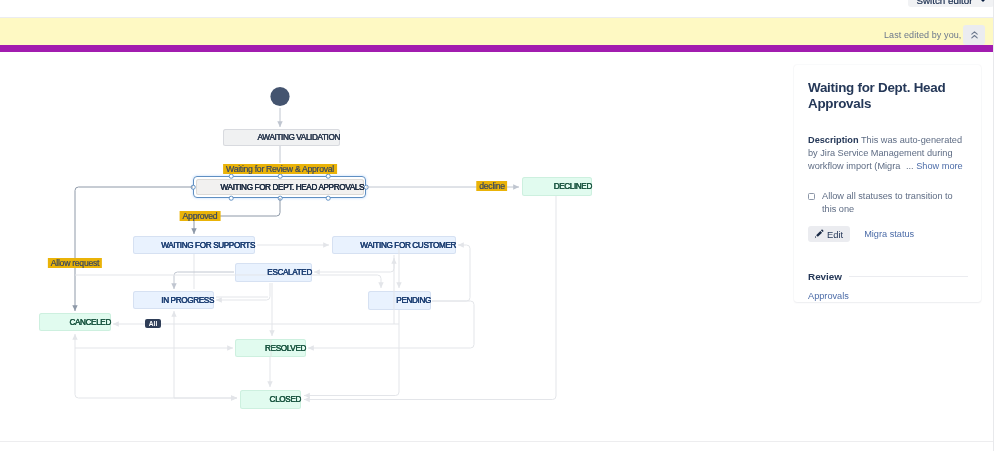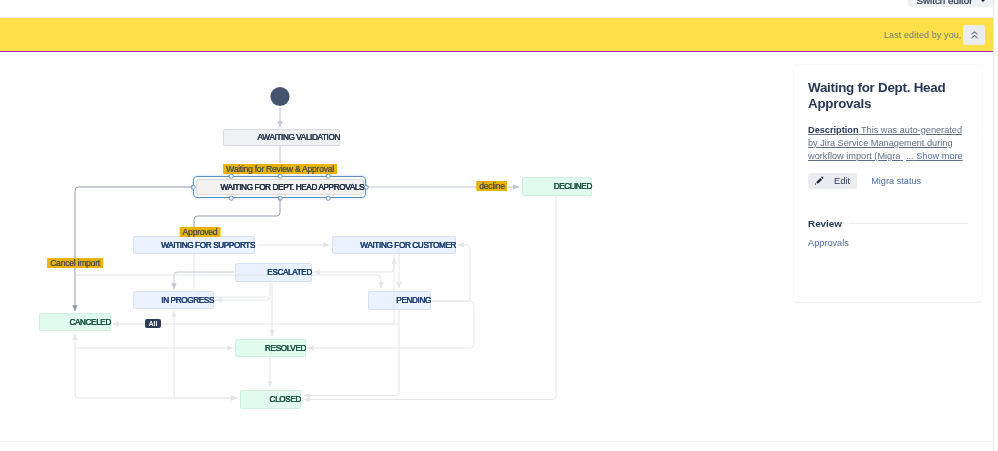--- a/index.html
+++ b/index.html
@@ -6,37 +6,37 @@
   html, body { margin:0; padding:0; }
   body { width:998px; height:451px; background:#fff; font-family:"Liberation Sans", sans-serif; overflow:hidden; -webkit-font-smoothing:antialiased; }
   .page { position:relative; width:998px; height:451px; }
   .nodebox, .edge-label, .allbadge, .card, .last-edited, .switch-editor { transform:translateZ(0); }
 
   .topbar { position:absolute; left:0; top:0; width:993px; height:17px; background:#fff; }
   .switch-editor { position:absolute; left:908px; top:-16px; width:86px; height:23px; padding-top:9px; background:#f1f2f4; border-radius:3px; display:flex; align-items:center; justify-content:center; gap:7px; }
   .switch-editor .lbl { font-size:9.8px; color:#172b4d; -webkit-text-stroke:0.2px #172b4d; }
   .caret { width:0; height:0; border-left:3px solid transparent; border-right:3px solid transparent; border-top:3.5px solid #091e42; margin-top:1px;}
 
-  .toolbar { position:absolute; left:0; top:17px; width:993px; height:35px; background:#fde047; border-top:1px solid #ebecf0; border-bottom:1px solid #a21caf; }
+  .toolbar { position:absolute; left:0; top:17px; width:993px; height:35px; background:#fef9c3; border-top:1px solid #ebecf0; border-bottom:7px solid #a21caf; }
   .last-edited { position:absolute; left:884px; top:11.5px; font-size:9px; color:#6b778c; white-space:nowrap; letter-spacing:0.1px;}
   .collapse-btn { position:absolute; left:963px; top:7px; width:22px; height:20px; background:#ebecf0; border-radius:3px; display:flex; align-items:center; justify-content:center; }
 
   .rightborder { position:absolute; left:993px; top:0; width:1px; height:451px; background:#e8e9ec; }
   .bottomborder { position:absolute; left:0; top:441px; width:993px; height:1px; background:#ededef; }
 
   .card { position:absolute; left:794px; top:65px; width:187px; height:237px; background:#fff; border-radius:3px;
           box-shadow:0 0 0 1px rgba(9,30,66,0.025), 0 1px 2px rgba(9,30,66,0.06), 0 0 1px rgba(9,30,66,0.05); padding:13px 13px 0 14px; }
   .card h2 { margin:0; font-size:13.4px; line-height:15.8px; font-weight:bold; color:#253858; letter-spacing:-0.26px; padding-top:2px;}
-  .desc { margin-top:12px; font-size:9.2px; line-height:13.1px; color:#5e6c84;text-decoration:underline; }
+  .desc { margin-top:22px; font-size:9.2px; line-height:13.1px; color:#5e6c84; }
   .desc b { color:#253858; }
   .showmore { color:#4c6ca8; }
   .cbrow { margin-top:17px; display:flex; gap:7px; font-size:9.2px; line-height:13.2px; color:#5e6c84; padding-right:4px;}
   .cbox { width:7px; height:7px; border:1px solid #8c97a8; border-radius:1.5px; margin-top:3px; flex:0 0 auto; background:#fff; }
   .btnrow { margin-top:10px; display:flex; align-items:center; }
-  .editbtn { background:#ebecf0; border-radius:3px; height:16px; display:flex; align-items:center; gap:10px; padding:0 7px 0 6px; font-size:9.4px; color:#253858; }
+  .editbtn { background:#ebecf0; border-radius:3px; height:16px; display:flex; align-items:center; gap:3px; padding:0 7px 0 6px; font-size:9.4px; color:#253858; }
   .removebtn { font-size:9.2px; color:#4c6ca8; margin-left:14px; }
   .optrow { margin-top:29px; display:flex; align-items:center; gap:7px; }
   .optrow .t { font-size:9.9px; font-weight:bold; color:#253858; }
   .optrow .line { flex:1; height:1px; background:#ebecf0; }
   .props { margin-top:9px; font-size:9.2px; color:#4c6ca8; }
 
   .canvas { position:absolute; left:0; top:53px; width:993px; height:388px; background:#fff; overflow:hidden; }
   svg.diag { position:absolute; left:0; top:0; display:block; z-index:3; pointer-events:none; }
   #nodelayer { position:absolute; left:0; top:0; width:993px; height:388px; z-index:1; }
   #toplayer { position:absolute; left:0; top:0; width:993px; height:388px; z-index:4; }
@@ -197,34 +197,38 @@
         <div class="nodebox" style="left: 235px; top: 286px; width: 71px; height: 18px; background: transparent; color: rgb(29, 87, 67); box-shadow: none;" aria-hidden="true">
           <span>RESOLVED</span>
         </div>
         <div class="nodebox" style="left: 240px; top: 337px; width: 61px; height: 19px; background: transparent; color: rgb(29, 87, 67); box-shadow: none;" aria-hidden="true">
           <span>CLOSED</span>
         </div>
         <div class="nodebox" style="left: 196px; top: 126px; width: 168px; height: 16px; background: transparent; color: rgb(28, 43, 65); box-shadow: none;" aria-hidden="true">
           <span>WAITING FOR DEPT. HEAD APPROVALS</span>
         </div>
         <div class="edge-label" style="left: 280px; top: 116px;">Waiting for Review &amp; Approval</div>
-        <div class="edge-label" style="left: 200px; top: 163px; margin-top: 16px;">Approved</div>
-        <div class="edge-label" style="left: 75px; top: 210px;">Cancel import</div>
+        <div class="edge-label" style="left: 200px; top: 163px;">Approved</div>
+        <div class="edge-label" style="left: 75px; top: 210px;">Allow request</div>
         <div class="edge-label" style="left: 492px; top: 133px;">decline</div>
         <div class="allbadge" style="left: 145px; top: 265.5px; width: 16px; height: 9.5px; background: rgb(47, 62, 88);">All</div>
       </div>
   </div>
 
   <div class="card">
     <h2>Waiting for Dept. Head Approvals</h2>
     <div class="desc">
       <b>Description</b>
       <span>This was auto-generated by Jira Service Management during workflow import (Migra</span>
 <span style="display:inline-block;width:3px"></span><span>...</span>
       <span class="showmore">Show more</span>
+    </div>
+    <div class="cbrow">
+      <span class="cbox"></span>
+      <span>Allow all statuses to transition to this one</span>
     </div>
     <div class="btnrow">
       <div class="editbtn">
         <svg width="10" height="10" viewBox="0 0 14 14">
           <path d="M1.2 12.8 1.9 9.9 3.1 11.1z" fill="#1b2b46"></path>
           <path d="M3.0 8.6 8.9 2.7 11.3 5.1 5.4 11.0z" fill="#1b2b46"></path>
           <path d="M9.7 1.9 10.6 1.0c0.4-0.4 1.0-0.4 1.4 0l1.0 1.0c0.4 0.4 0.4 1.0 0 1.4l-0.9 0.9z" fill="#1b2b46"></path>
         </svg>
         <span>Edit</span>
       </div>

